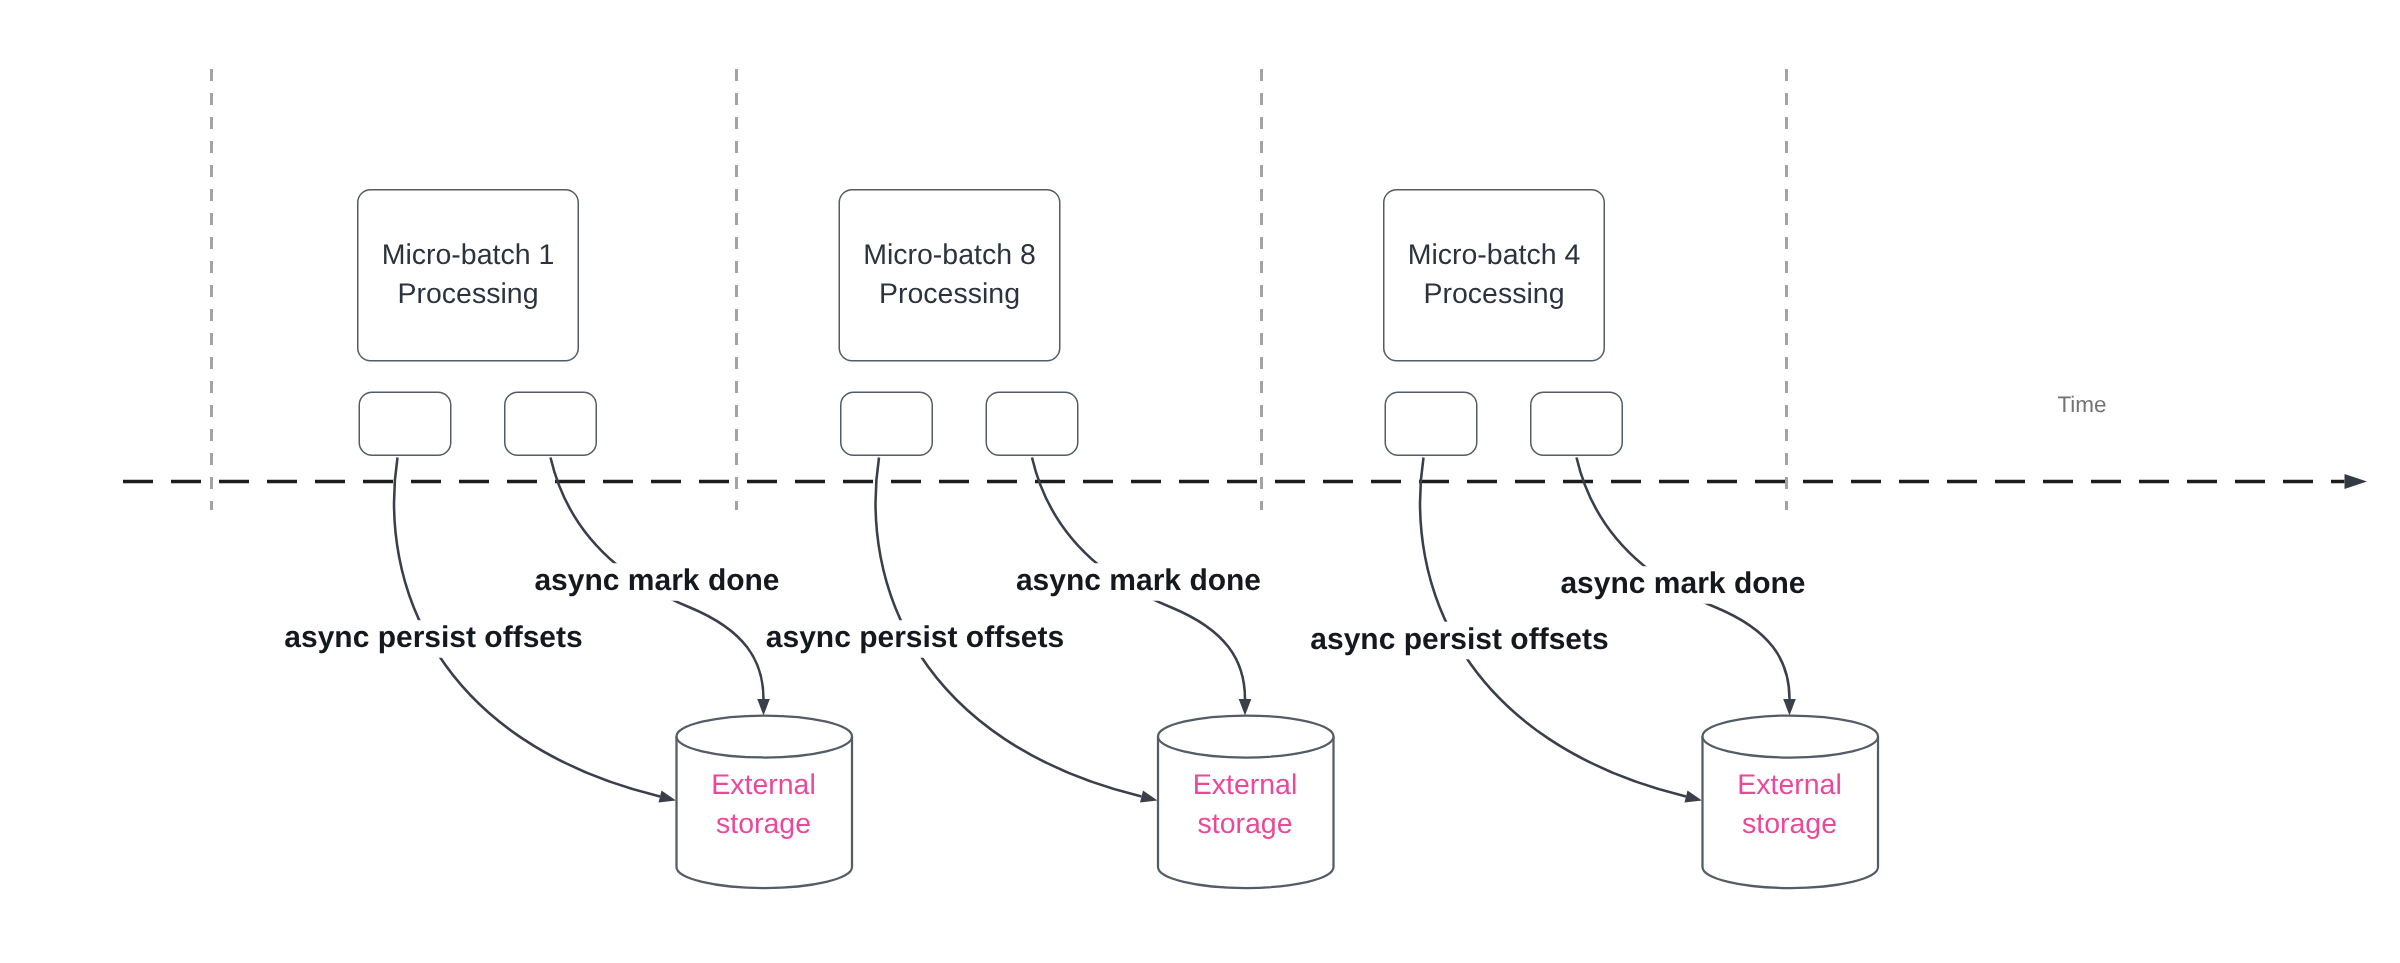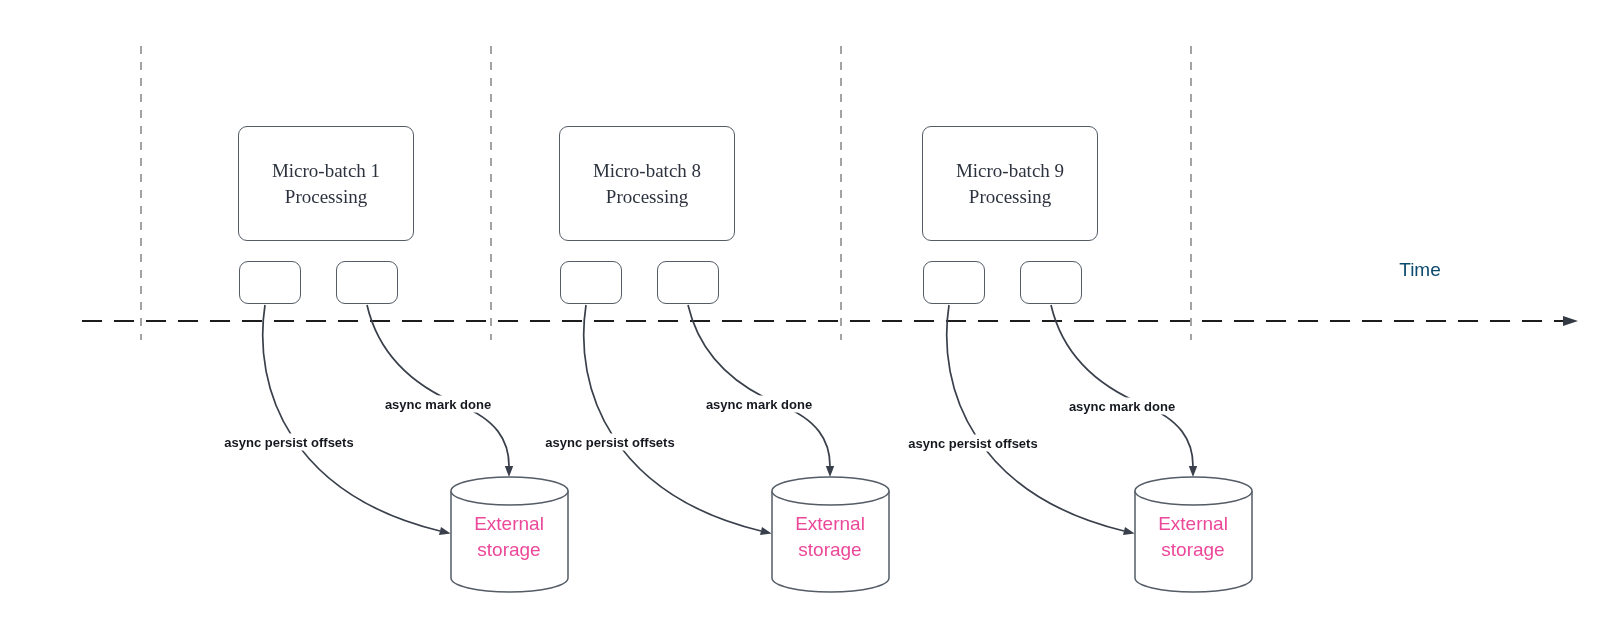--- a/index.html
+++ b/index.html
@@ -2,41 +2,41 @@
 <html><head>
 <meta charset="utf-8">
 <style>
   html,body { margin:0; padding:0; background:#ffffff; }
   #canvas {
     position:relative; width:1600px; height:642px; background:#ffffff;
     font-family:"Liberation Sans", sans-serif; overflow:hidden;
   }
   #wires { position:absolute; left:0; top:0; z-index:1; }
   .proc-box {
-    position:absolute; top:126px; width:176px; height:115px; box-sizing:border-box;
+    position:absolute; top:126px; width:148px; height:115px; box-sizing:border-box;
     border:1.5px solid #545c66; border-radius:9px; background:#ffffff; z-index:2;
     display:flex; flex-direction:column; align-items:center; justify-content:center;
-    font-size:19px; line-height:26px; color:#2d333e; text-align:center;font-family:Liberation Serif, serif;
+    font-size:19px; line-height:26px; color:#2d333e; text-align:center;
   }
   .slot {
     position:absolute; top:261px; width:62px; height:43px; box-sizing:border-box;
     border:1.5px solid #545c66; border-radius:9px; background:#ffffff; z-index:2;
   }
   .arrow-label {
     position:absolute; transform:translate(-50%,-50%); z-index:3;
-    font-size:13px; font-weight:bold; color:#15181f; white-space:nowrap;
-    background:#ffffff; padding:1px 4px;margin-top:16px;
+    font-size:20px; font-weight:bold; color:#15181f; white-space:nowrap;
+    background:#ffffff; padding:1px 4px;
   }
   .storage-label {
     position:absolute; transform:translate(-50%,-50%); z-index:3; text-align:center;
     font-size:19px; line-height:26px; color:#ec4899; white-space:nowrap;
   }
   .time-label {
     position:absolute; left:1388px; top:270px; transform:translate(-50%,-50%); z-index:3;
-    font-size:19px; color:#0c4a6e; white-space:nowrap;margin-left:32px;
+    font-size:15px; color:#737373; white-space:nowrap;
   }
 </style>
 </head>
 <body>
 
 <div id="canvas">
 
   <svg id="wires" width="1600" height="642" viewBox="0 0 1600 642">
     <defs>
       <marker id="arrowSm" markerUnits="userSpaceOnUse" markerWidth="14" markerHeight="12" refX="1" refY="5" orient="auto">
@@ -97,21 +97,21 @@
   <div class="slot" style="left:560px"></div>
   <div class="slot" style="left:657px"></div>
   <div class="arrow-label" style="left:610px; top:426px">async persist offsets</div>
   <div class="arrow-label" style="left:759px; top:388px">async mark done</div>
   <div class="storage-label" style="left:830px; top:537px">
     <div>External</div>
     <div>storage</div>
   </div>
 
   <div class="proc-box" style="left:922px">
-    <div>Micro-batch 9</div>
+    <div>Micro-batch 4</div>
     <div>Processing</div>
   </div>
   <div class="slot" style="left:923px"></div>
   <div class="slot" style="left:1020px"></div>
   <div class="arrow-label" style="left:973px; top:427px">async persist offsets</div>
   <div class="arrow-label" style="left:1122px; top:390px">async mark done</div>
   <div class="storage-label" style="left:1193px; top:537px">
     <div>External</div>
     <div>storage</div>
   </div>

